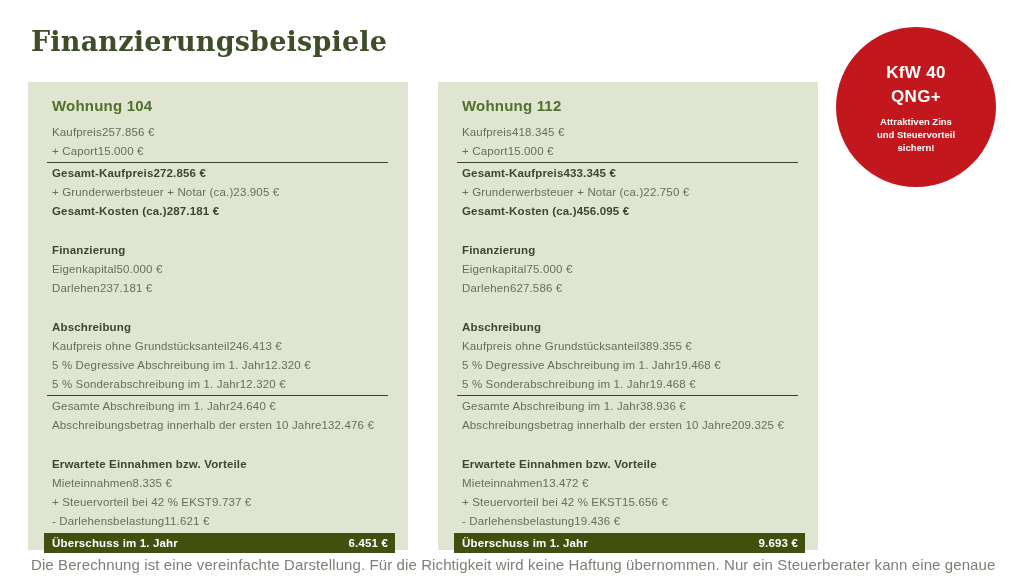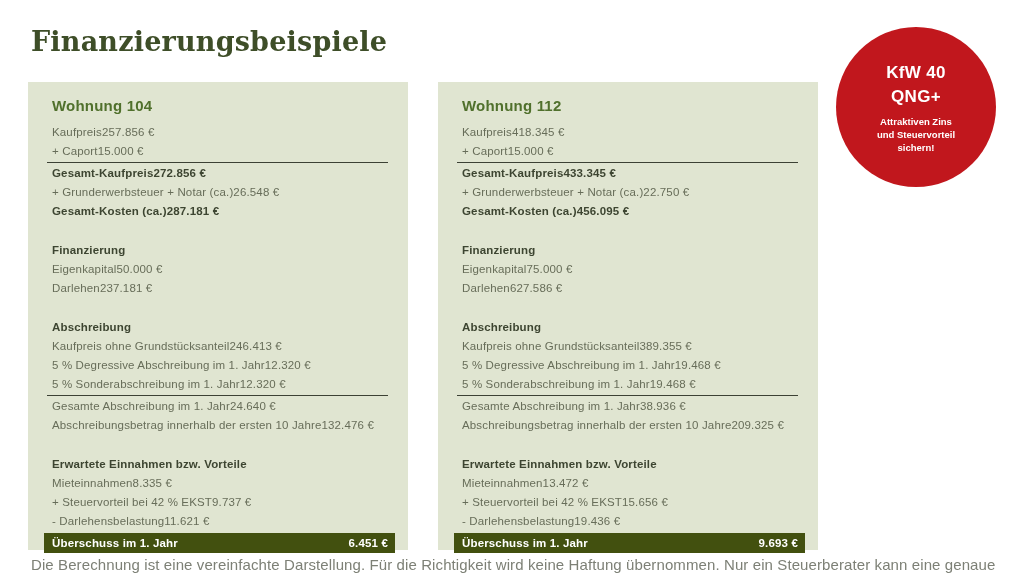--- a/index.html
+++ b/index.html
@@ -129,21 +129,21 @@
         <span class="label">+ Caport</span>
         <span class="value">15.000 €</span>
       </div>
       <div class="rule"></div>
       <div class="row bold">
         <span class="label">Gesamt-Kaufpreis</span>
         <span class="value">272.856 €</span>
       </div>
       <div class="row">
         <span class="label">+ Grunderwerbsteuer + Notar (ca.)</span>
-        <span class="value">26.548 €</span>
+        <span class="value">23.905 €</span>
       </div>
       <div class="row bold">
         <span class="label">Gesamt-Kosten (ca.)</span>
         <span class="value">287.181 €</span>
       </div>
       <div class="sec-heading">Finanzierung</div>
       <div class="row">
         <span class="label">Eigenkapital</span>
         <span class="value">50.000 €</span>
       </div>

